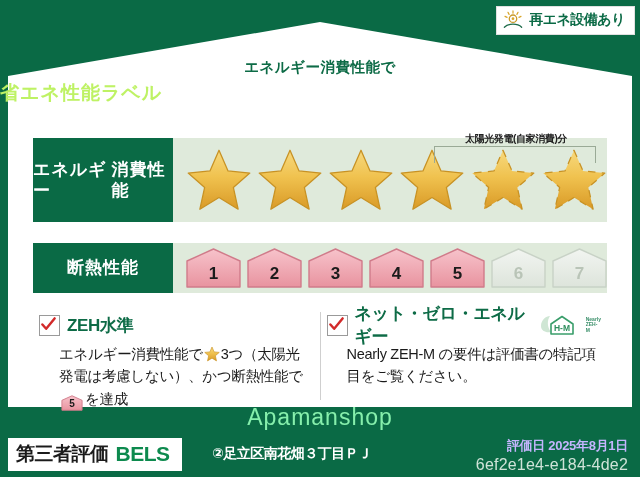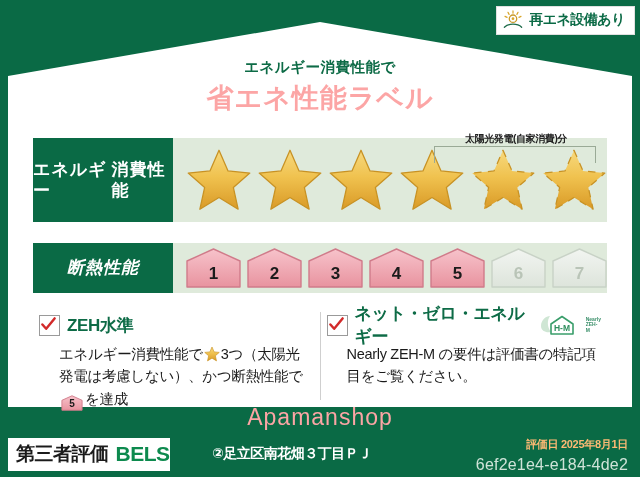--- a/index.html
+++ b/index.html
@@ -43,41 +43,41 @@
   }
   .tag-saiene .txt{font-size:14px;font-weight:bold;color:#0a6a45;letter-spacing:-.5px;font-family:Liberation Serif, serif;}
   .sun-ico{width:22px;height:20px;display:block;}
 
   
   .title-sub{
     position:absolute;left:0;right:0;top:58px;text-align:center;
     font-size:14.5px;font-weight:bold;color:#0d6b46;letter-spacing:.5px;
   }
   .title-main{
-    position:absolute;left:0;right:0;top:80px;text-align:center;
-    font-size:27px;font-weight:bold;color:#fca5a5;letter-spacing:1px;
+    position:absolute;left:0;right:0;top:80px;
+    font-size:19px;font-weight:bold;color:#bef264;letter-spacing:1px;
   }
 
   
   .row{
     position:absolute;left:33px;width:574px;
     display:flex;align-items:stretch;
     background:#dfeadb;
   }
   .row.energy{top:138px;height:84px;}
   .row.insul {top:243px;height:50px;}
 
   .row-label{
     width:140px;flex:0 0 140px;
     background:#0a6a45;color:#ffffff;
     display:flex;flex-direction:row;align-items:center;justify-content:center;
     font-weight:bold;letter-spacing:1px;line-height:1.25;
   }
   .row.energy .row-label{font-size:17px;}
-  .row.insul  .row-label{font-size:17px;font-style:italic;}
+  .row.insul  .row-label{font-size:17px;}
 
   .row-body{flex:1;position:relative;display:flex;align-items:center;}
 
   
   .stars{display:flex;align-items:center;gap:3px;padding-left:12px;}
   .star{width:68px;height:66px;display:block;}
   .star-wrap{position:relative;display:block;}
 
   
   .solar-note{
@@ -133,43 +133,43 @@
   }
   .inline-house .hsvg{position:absolute;left:0;top:0;width:22px;height:16px;}
   .inline-house .num{
     position:relative;z-index:2;display:block;text-align:center;
     font-size:10px;font-weight:bold;line-height:17px;color:#1b1b1b;
   }
 
   
   .watermark{
     position:absolute;left:0;right:0;top:404px;text-align:center;
-    font-size:23px;color:#fca5a5;letter-spacing:1px;z-index:7;
+    font-size:23px;color:#86efac;letter-spacing:1px;z-index:7;
     pointer-events:none;
   }
 
   
   .footer{
     position:absolute;left:0;bottom:0;width:640px;height:45px;
     background:#0a6a45;
   }
   .bels-box{
     position:absolute;left:8px;top:6px;
-    background:#ffffff;padding:3px 0 4px 8px;
+    background:#ffffff;padding:3px 12px 4px 8px;
     display:flex;align-items:center;gap:7px;
   }
   .bels-box .t1{font-size:19px;font-weight:bold;color:#1b1b1b;letter-spacing:-.5px;}
   .bels-box .t2{font-size:21px;font-weight:bold;color:#0d8a4e;letter-spacing:-.5px;}
   .addr{
     position:absolute;left:212px;top:13px;
     font-size:14px;font-weight:bold;color:#ffffff;letter-spacing:-.5px;
   }
   .eval-date{
     position:absolute;right:12px;top:5px;text-align:right;
-    font-size:11px;font-weight:bold;color:#fdba74;letter-spacing:-.3px;
+    font-size:13px;font-weight:bold;color:#c4b5fd;letter-spacing:-.3px;
   }
   .eval-id{
     position:absolute;right:12px;top:24px;text-align:right;
     font-size:16px;color:#cfe3d8;letter-spacing:.2px;
   }
 </style>
 </head>
 <body>
 
 <div id="label-root">

